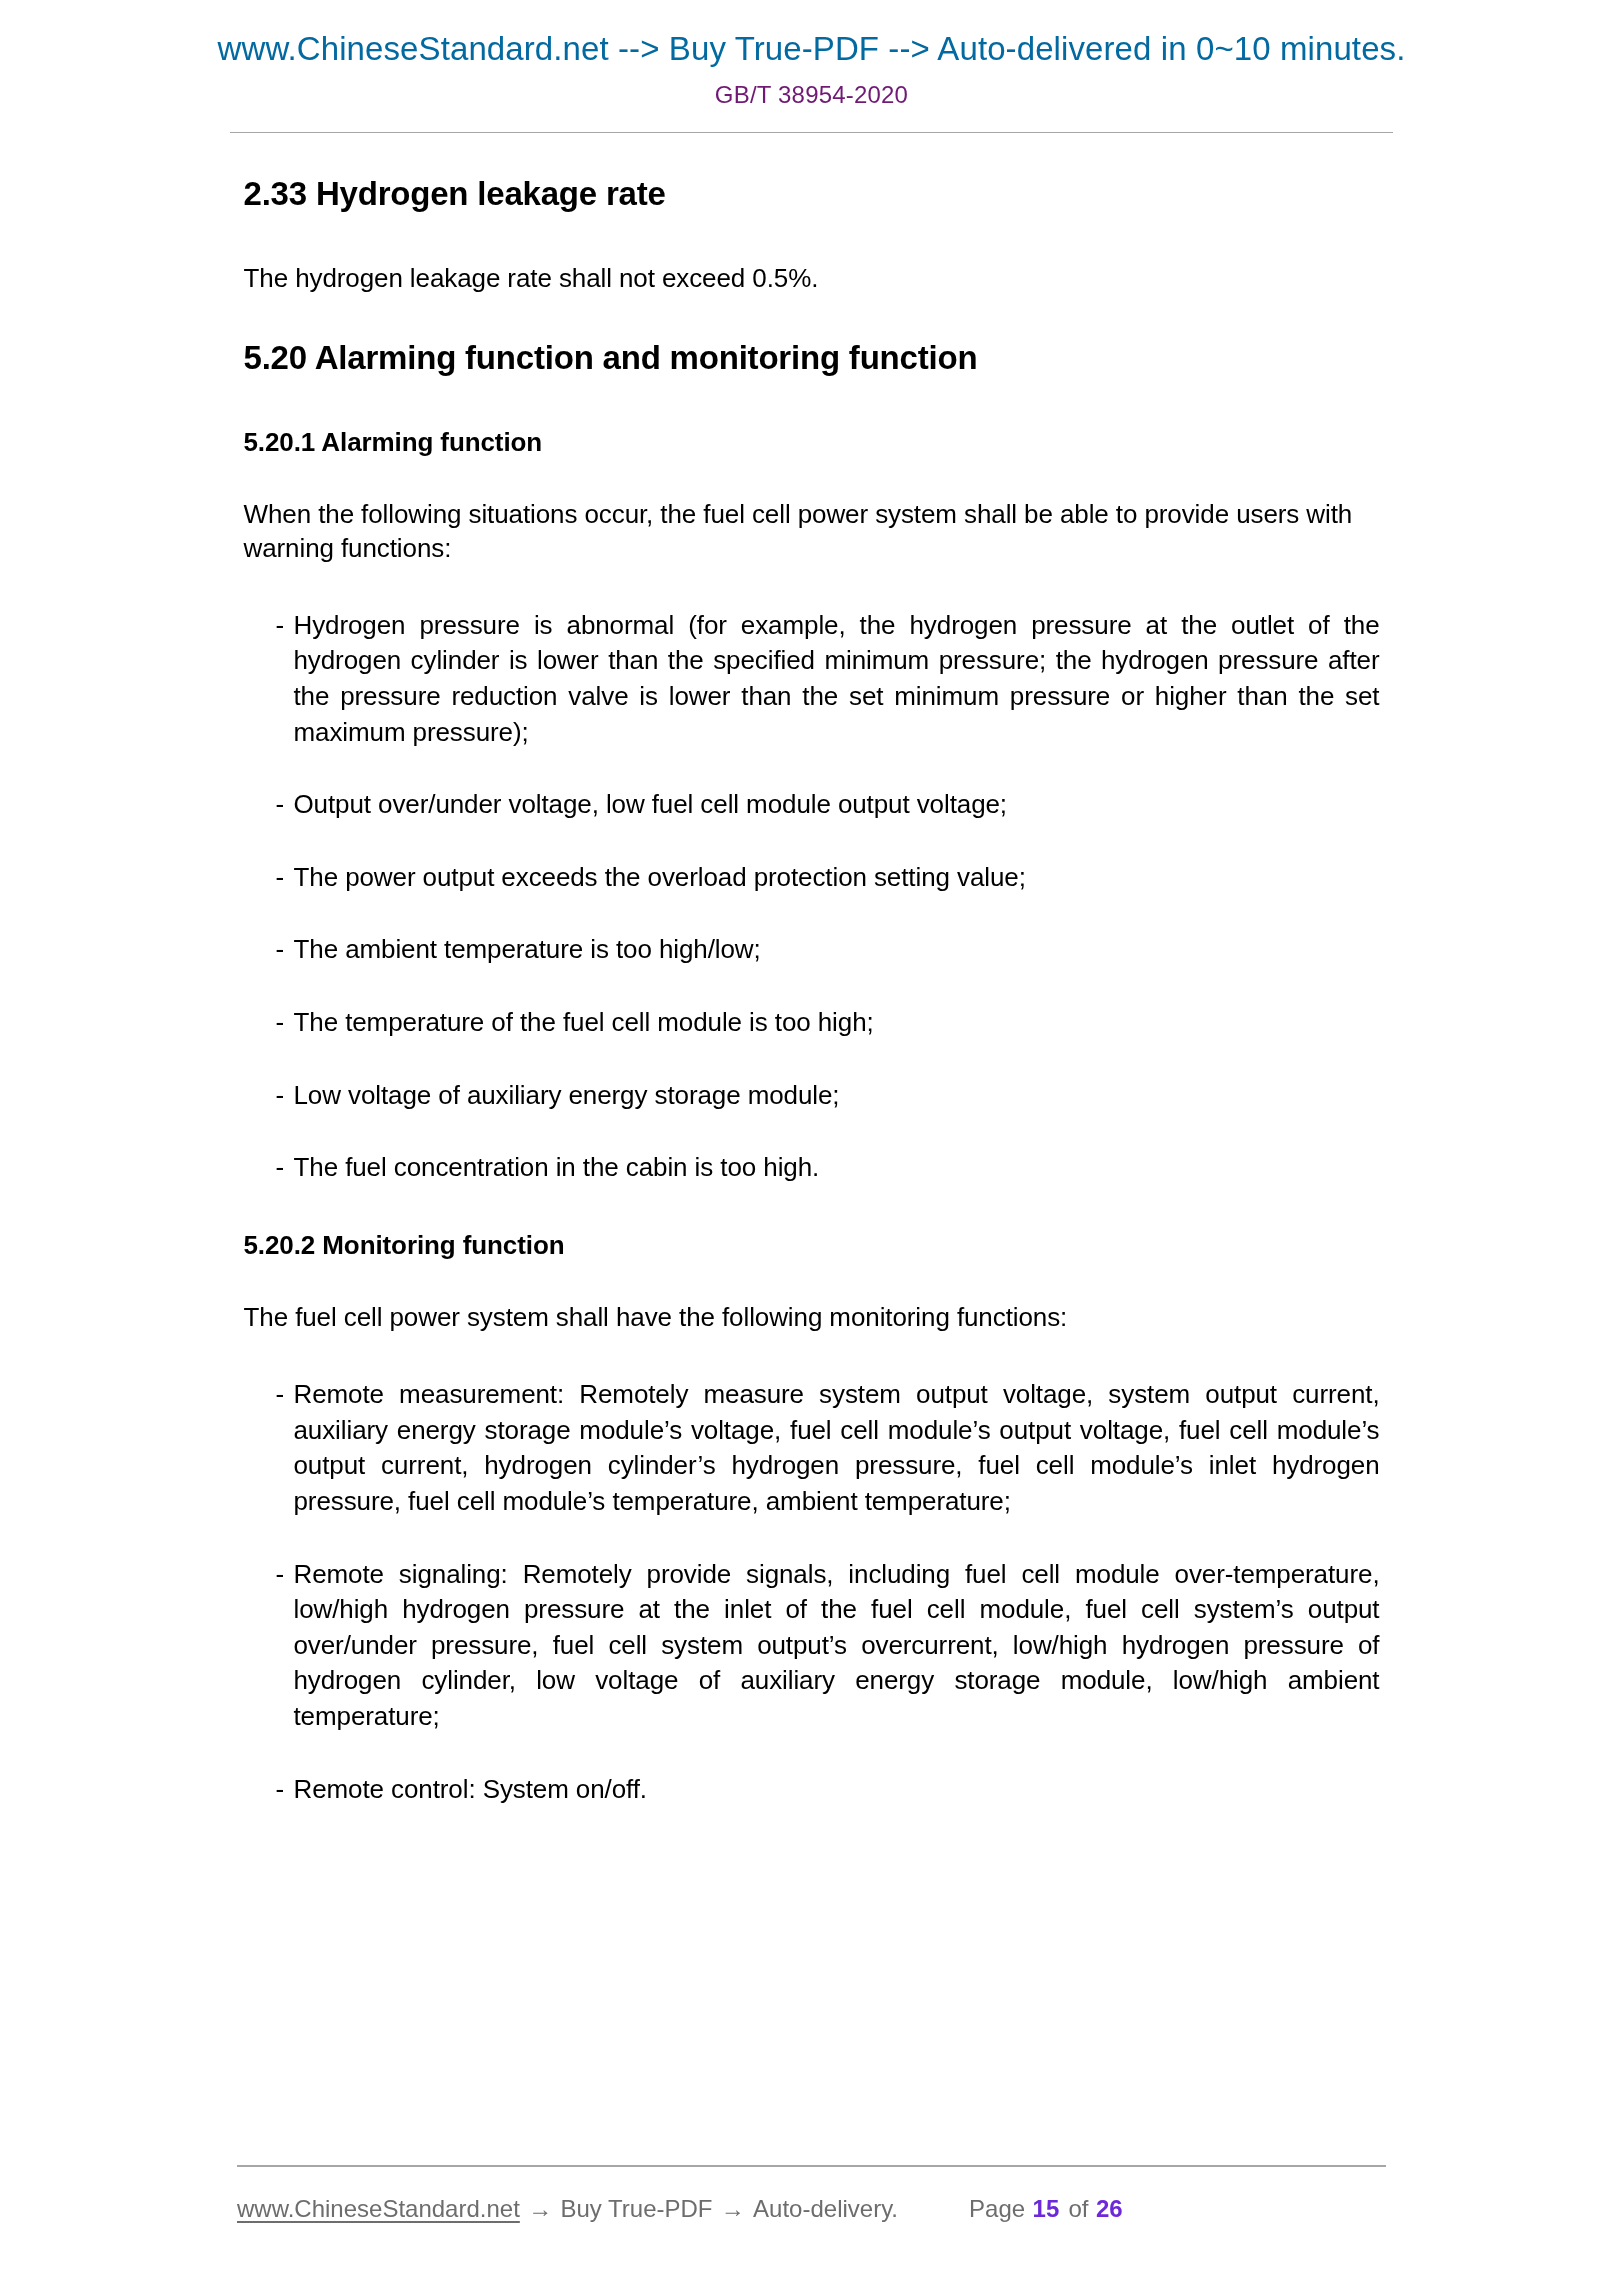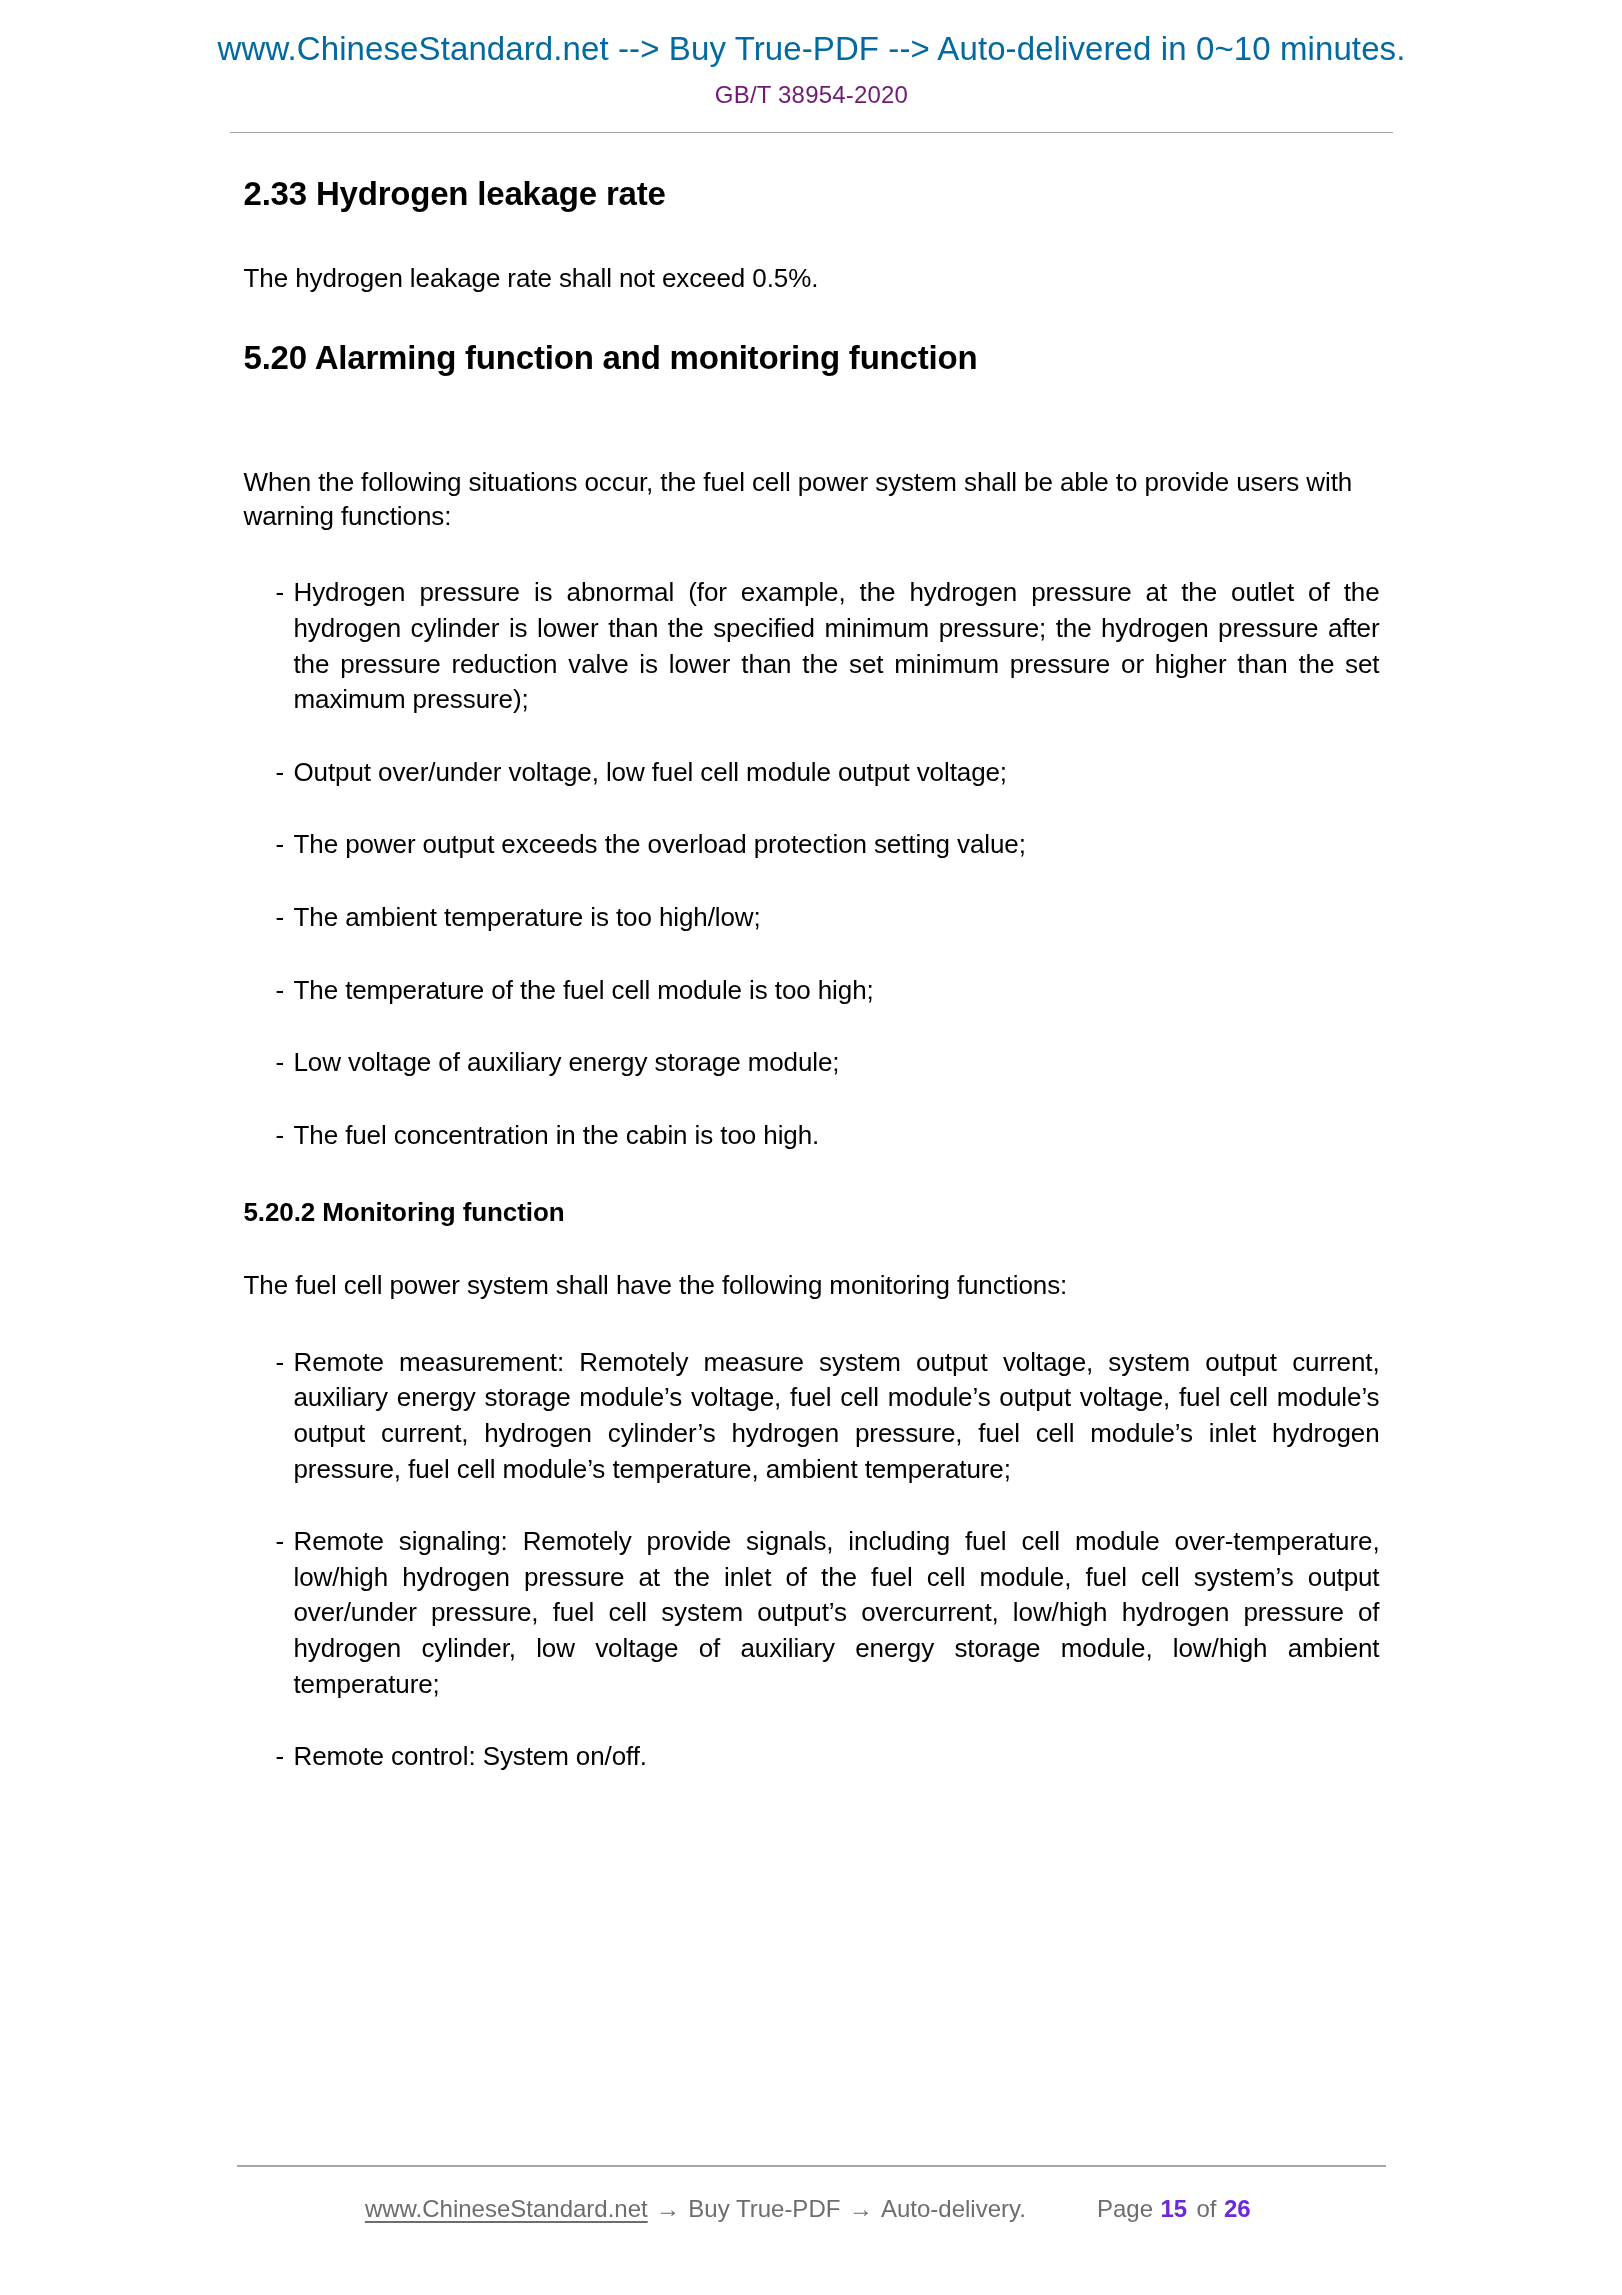--- a/index.html
+++ b/index.html
@@ -124,21 +124,20 @@
     background: #a6a6a6;
   }
   .footer-row {
     width: 1149px;
     margin: 0 auto;
     display: flex;
     align-items: baseline;
     font-size: 24px;
     color: #6d6d6d;
     white-space: nowrap;
-    justify-content: center;
   }
   .footer-left { display: flex; align-items: baseline; }
   .footer-url {
     text-decoration: underline;
     text-underline-offset: 4.2px;
     color: #6d6d6d;
   }
   .footer-sep { padding: 0 8.3px; }
   .footer-right {
     margin-left: 71px;
@@ -168,20 +167,21 @@
 
     <h2 class="sec-title">2.33 Hydrogen leakage rate</h2>
     <div class="gap-after-h2"></div>
 
     <p class="body-text">The hydrogen leakage rate shall not exceed 0.5%.</p>
     <div class="gap-after-para"></div>
 
     <h2 class="sec-title">5.20 Alarming function and monitoring function</h2>
     <div class="gap-after-h2"></div>
 
+    <h3 class="subsec-title">5.20.1 Alarming function</h3>
     <div class="gap-after-h3"></div>
 
     <p class="body-text">When the following situations occur, the fuel cell power system shall be able to provide users with warning functions:</p>
     <div class="gap-after-para"></div>
 
     <ul class="dash-list list-block">
       <li class="justify">
         <span class="dash">-</span>
         <span>Hydrogen pressure is abnormal (for example, the hydrogen pressure at the outlet of the hydrogen cylinder is lower than the specified minimum pressure; the hydrogen pressure after the pressure reduction valve is lower than the set minimum pressure or higher than the set maximum pressure);</span>
       </li>

